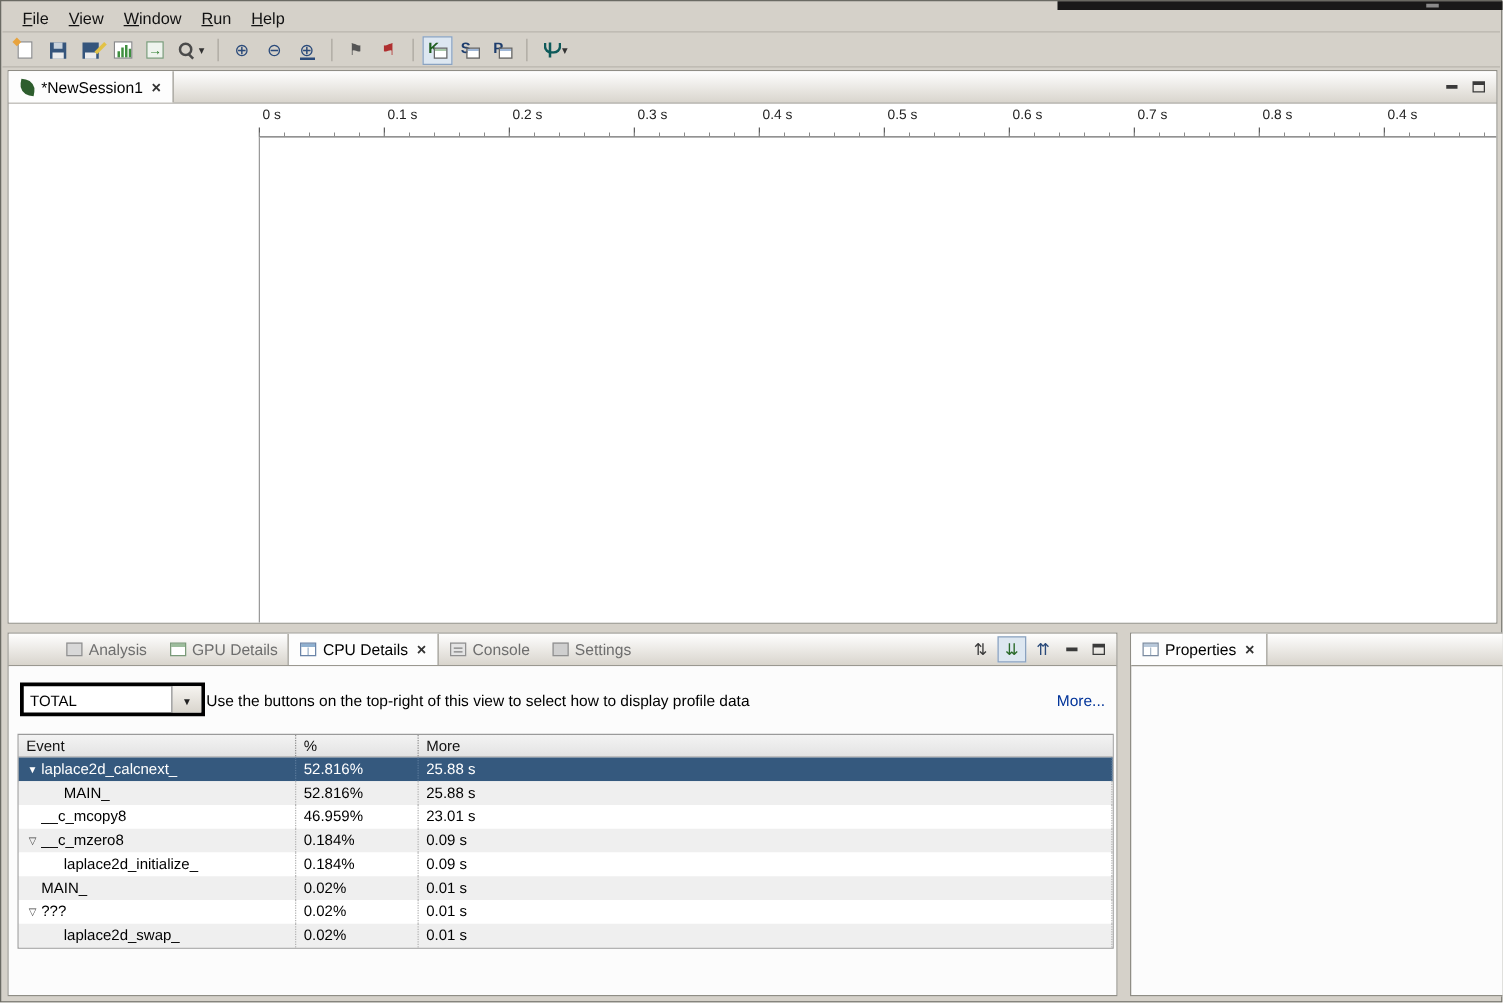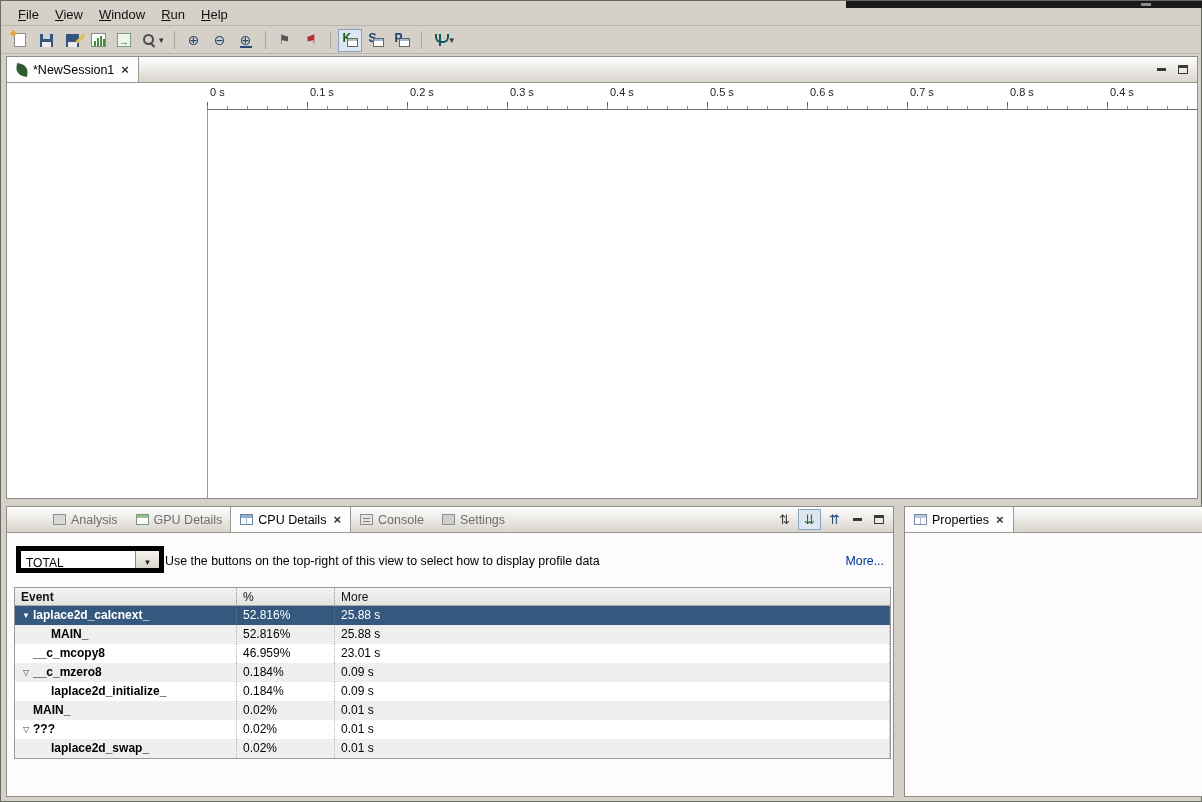--- a/index.html
+++ b/index.html
@@ -133,35 +133,35 @@
   .tabs-holder { display:flex; align-items:stretch;padding-left:37px; }
   .vbtn { width:23px; height:21px; display:flex; align-items:center; justify-content:center;
     border:1px solid transparent; margin:0 1px; }
   .vbtn.pressed { border:1px solid #8aa2c0; background:#dde7f1; }
   .icon-flat-view-icon::before { content:"\21c5"; font-size:13px; color:#3a3a3a; }
   .icon-call-tree-icon::before { content:"\21ca"; font-size:13px; color:#2a6a2a; }
   .icon-reverse-tree-icon::before { content:"\21c8"; font-size:13px; color:#2a4a7a; }
 
   .bottom-content { position:absolute; left:0; top:26px; right:0; bottom:0; background:#fcfcfc; }
   .combo { position:absolute; left:9px; top:13px; width:148px; height:27px; display:flex;
-    border:5px solid #000000; background:#fff; }
+    border:3px solid #000000; background:#fff; }
   .combo-text { flex:1; padding:5px 5px 0 5px; font-size:12px; color:#000; overflow:hidden; }
   .combo-btn { width:24px; border-left:1px solid #8a8a8a; background:linear-gradient(#f6f4f0,#d9d5cd);
     display:flex; align-items:center; justify-content:center; }
   .combo-arrow::before { content:"\25bc"; font-size:8px; color:#222; }
   .hint { position:absolute; left:158px; top:21px; font-size:12.4px; color:#000; }
   .more { position:absolute; right:9px; top:21px; font-size:12.4px; color:#003399;
     cursor:pointer; }
 
   .cpu-table { position:absolute; left:7px; top:54px; width:877px;
     border:1px solid #9a9a9a; background:#fff; font-size:12px; }
   .thead { display:flex; height:18px; background:linear-gradient(#f3f3f3,#e3e3e3);
     border-bottom:1px solid #aaa; }
   .hcell { padding:2px 6px; border-right:1px dotted #8f8f8f; color:#111; }
-  .col0 { width:222px;font-weight:bold; } .col1 { width:98px; } .col2 { flex:1; border-right:none; }
+  .col0 { width:222px; } .col1 { width:98px; } .col2 { flex:1; border-right:none; }
   .trow { display:flex; height:19px; line-height:19px; background:#fff; }
   .trow.alt { background:#efefef; }
   .trow.selected { background:#35597e; color:#fff; }
   .cell { padding:0 6px; border-right:1px dotted #b4b4b4; overflow:hidden; white-space:nowrap; }
   .cell.col0 { padding:0; display:flex; align-items:center; }
   .trow.selected .cell { border-right-color:#5a7a9a; }
   .indent { flex:none; height:1px; }
   .expander { flex:none; width:14px; text-align:center; font-size:8px; color:#3a3a3a; }
   .expander.filled::before { content:"\25bc"; }
   .expander.open::before { content:"\25bd"; }

